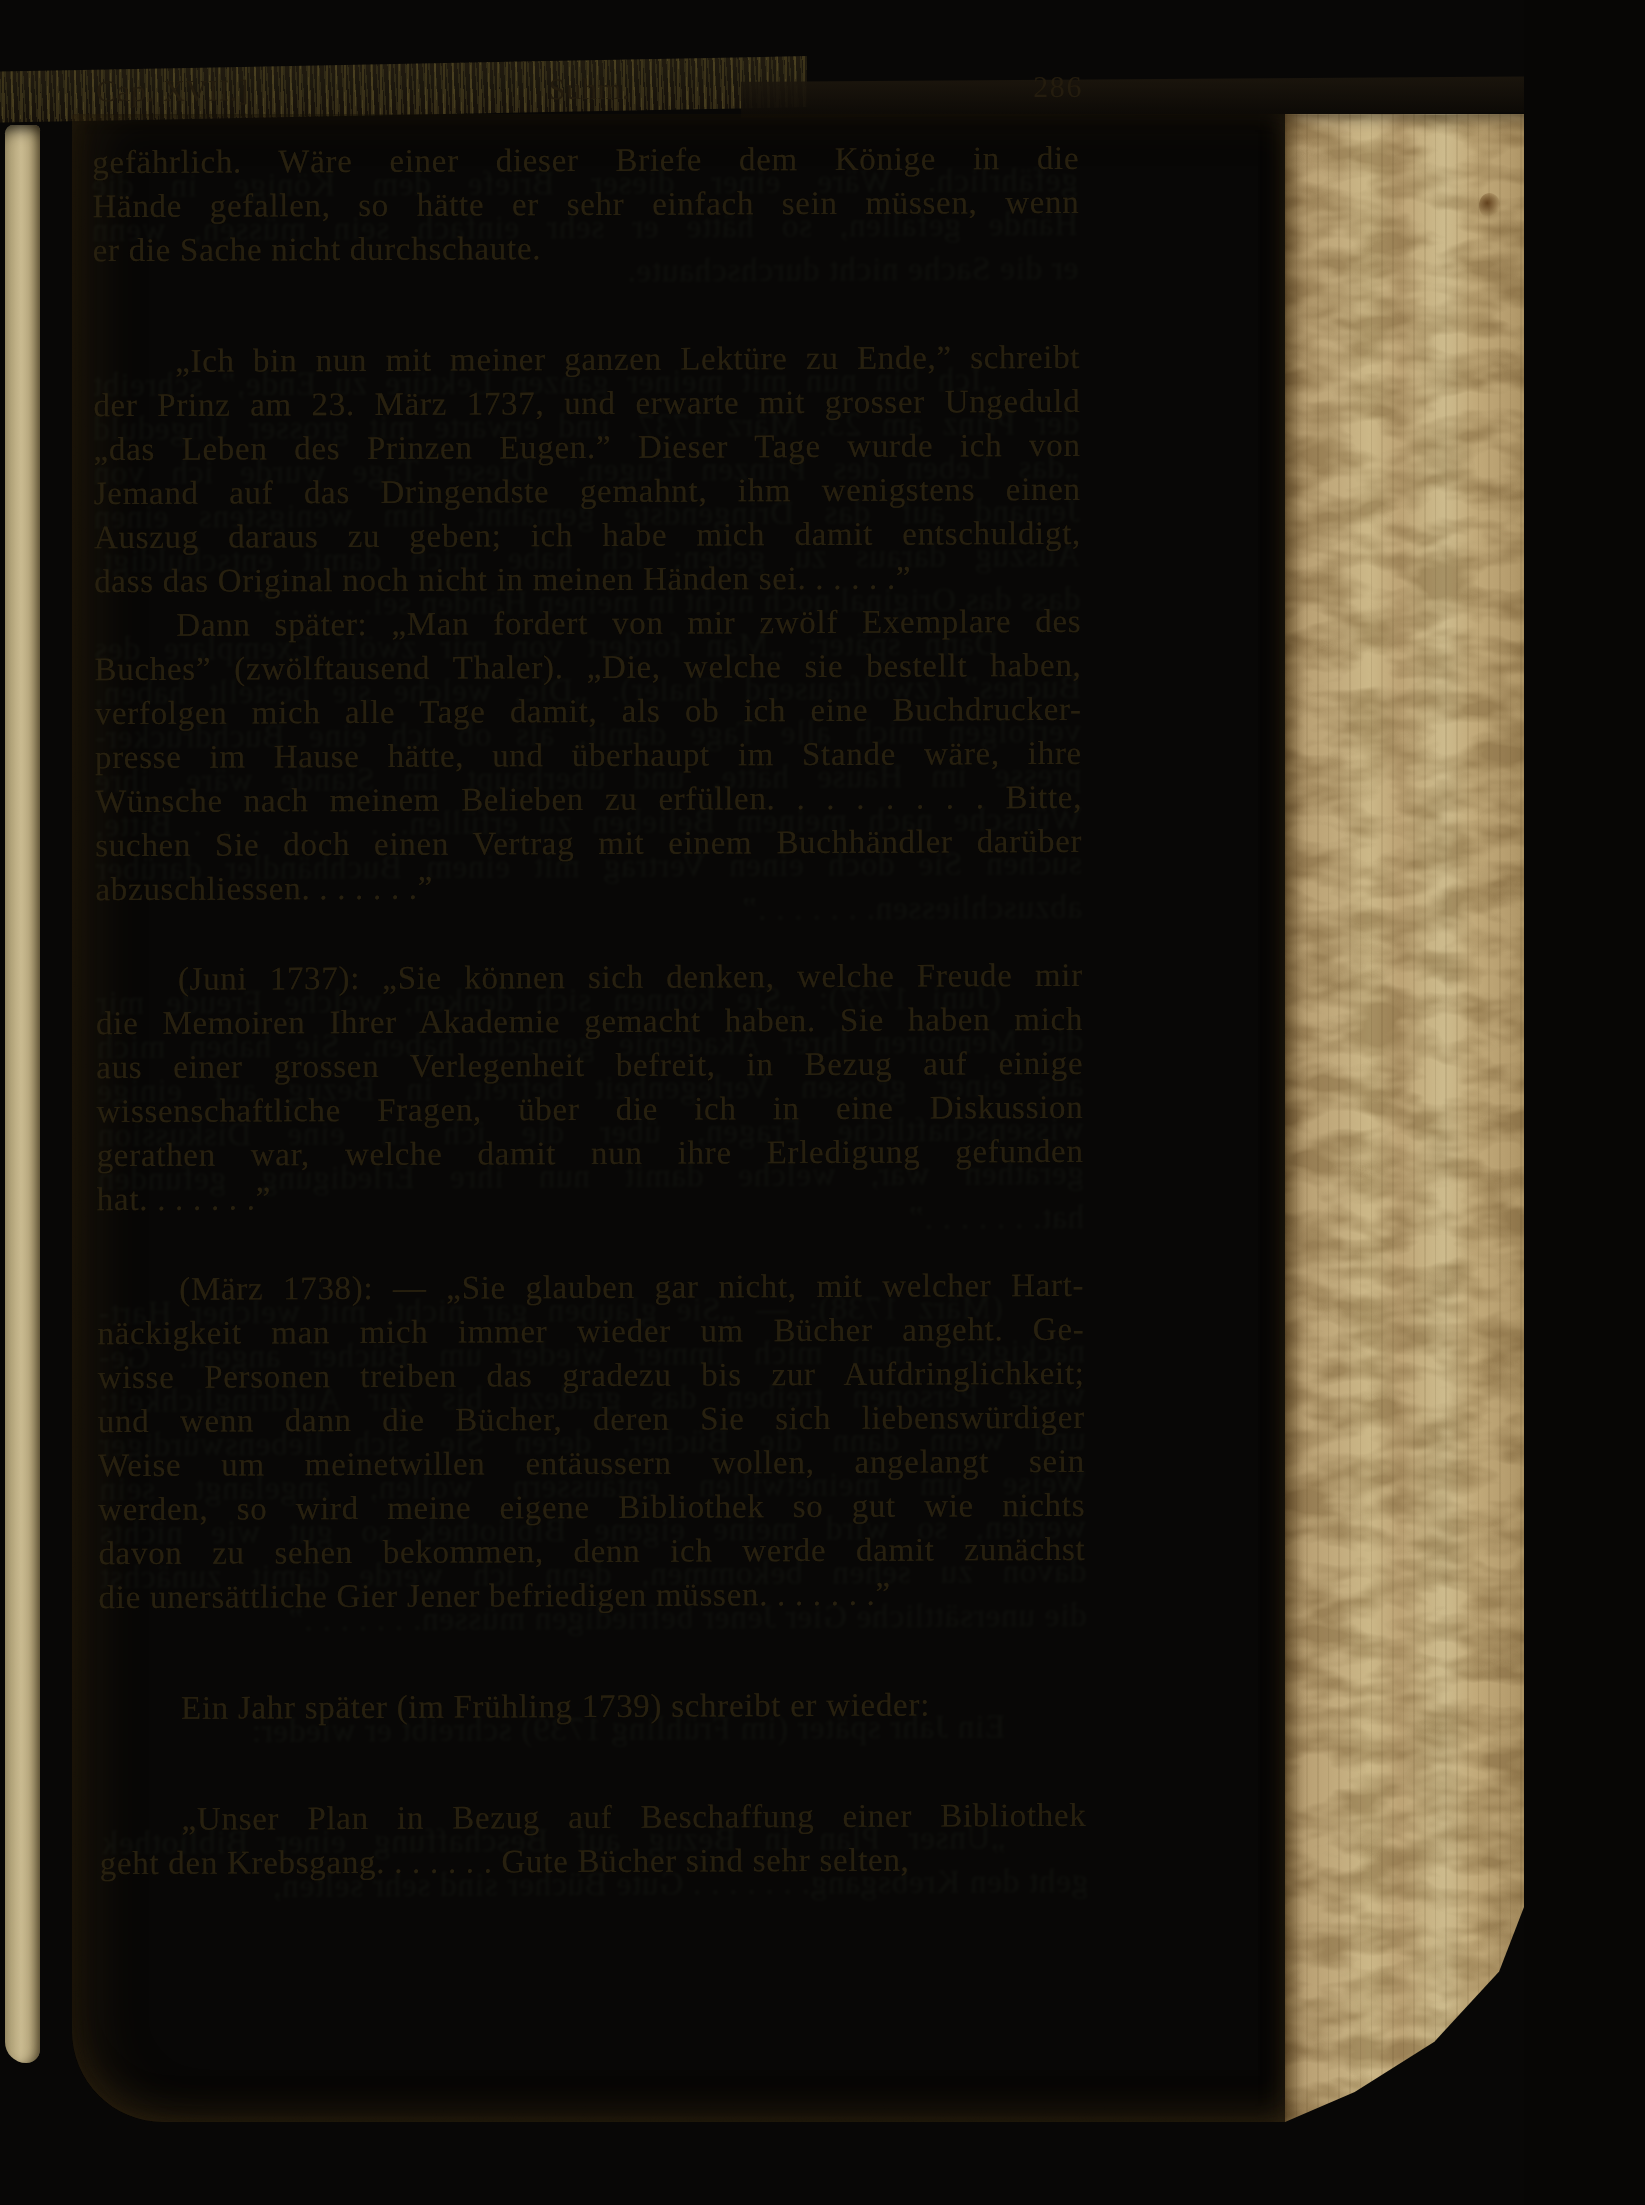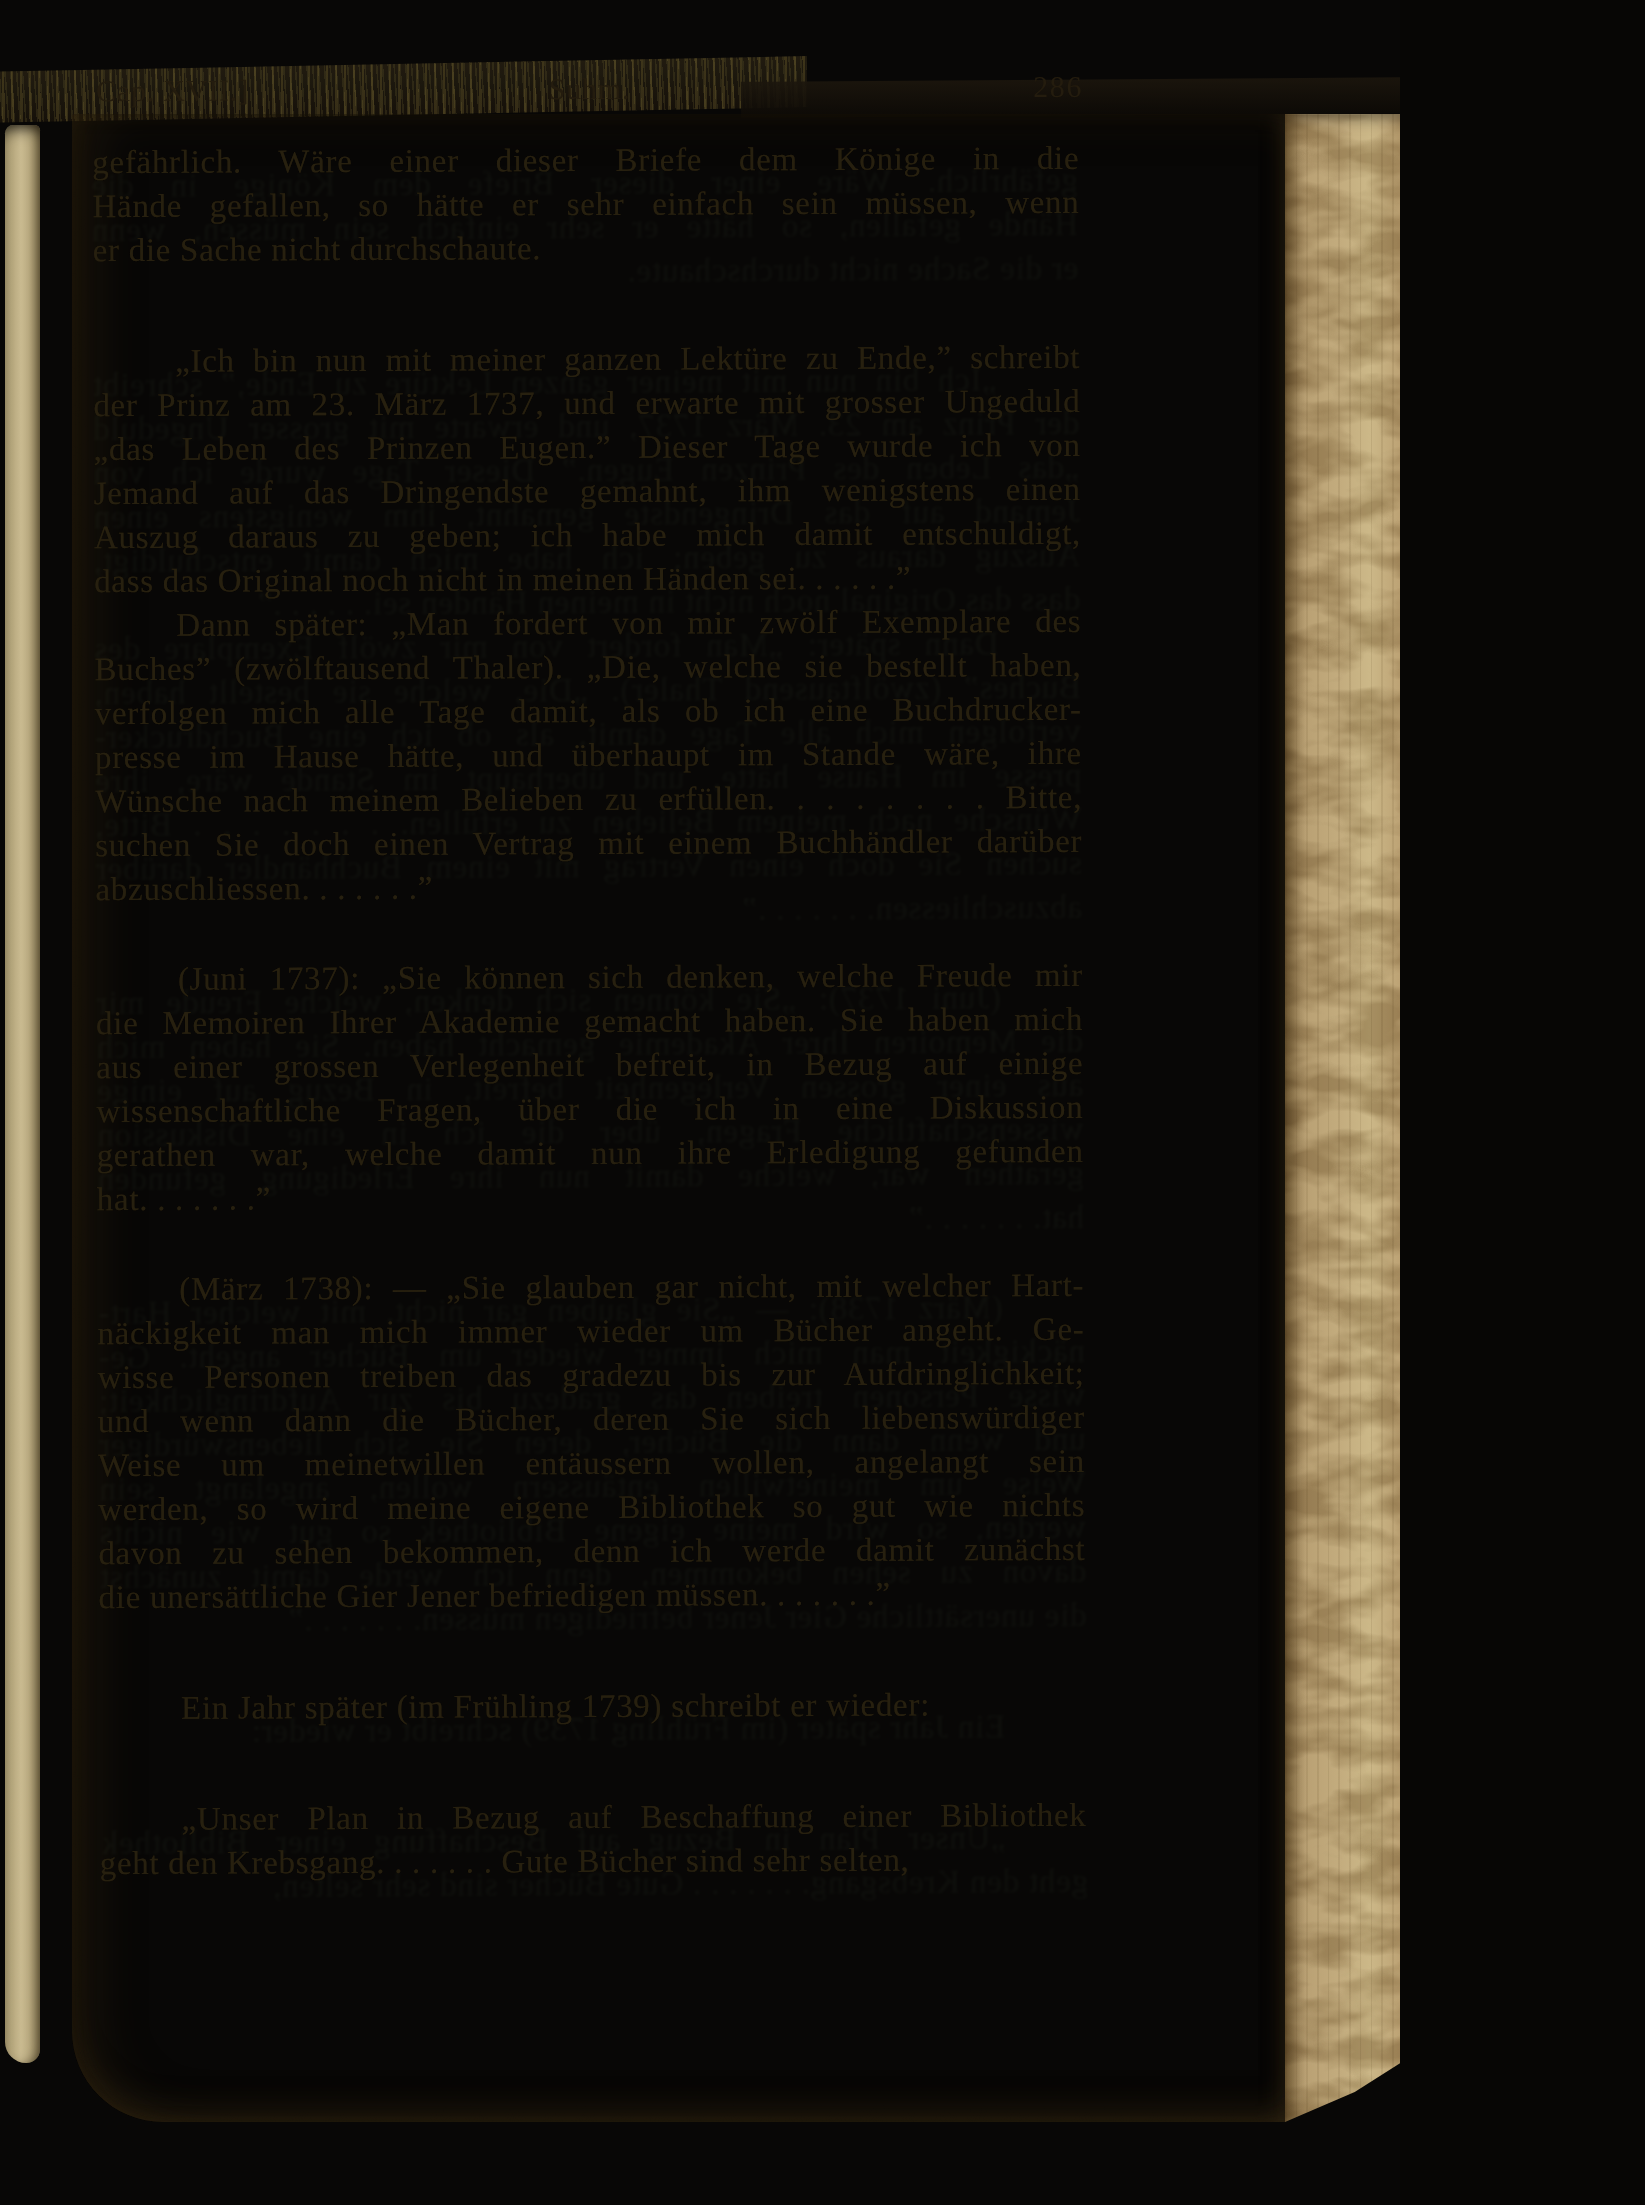--- a/index.html
+++ b/index.html
@@ -1,17 +1,17 @@
 <!DOCTYPE html>
 <html style="font-size:13px"><head>
 <meta charset="utf-8">
 <title>Book page scan</title>
 <style>
   html,body{margin:0;padding:0;background:#070605;}
-  #stage{position:relative;width:1400px;height:2205px;background:#080706;overflow:hidden;
+  #stage{position:relative;width:1524px;height:2205px;background:#080706;overflow:hidden;
          font-family:"Liberation Serif","DejaVu Serif",serif;}
 
   
   .top-band{position:absolute;left:-16.5px;top:64px;width:823px;height:51px;
     background:
       repeating-linear-gradient(90deg, rgba(150,130,60,.28) 0 2.5px, rgba(0,0,0,0) 2.5px 9px),
       repeating-linear-gradient(87deg, rgba(90,80,40,.35) 0 1.6px, rgba(0,0,0,0) 1.6px 5.8px),
       linear-gradient(#241e11,#17120a);
     transform:rotate(-1.1deg);opacity:.9;}
   .top-band-right{position:absolute;left:741px;top:79px;width:823px;height:36px;

